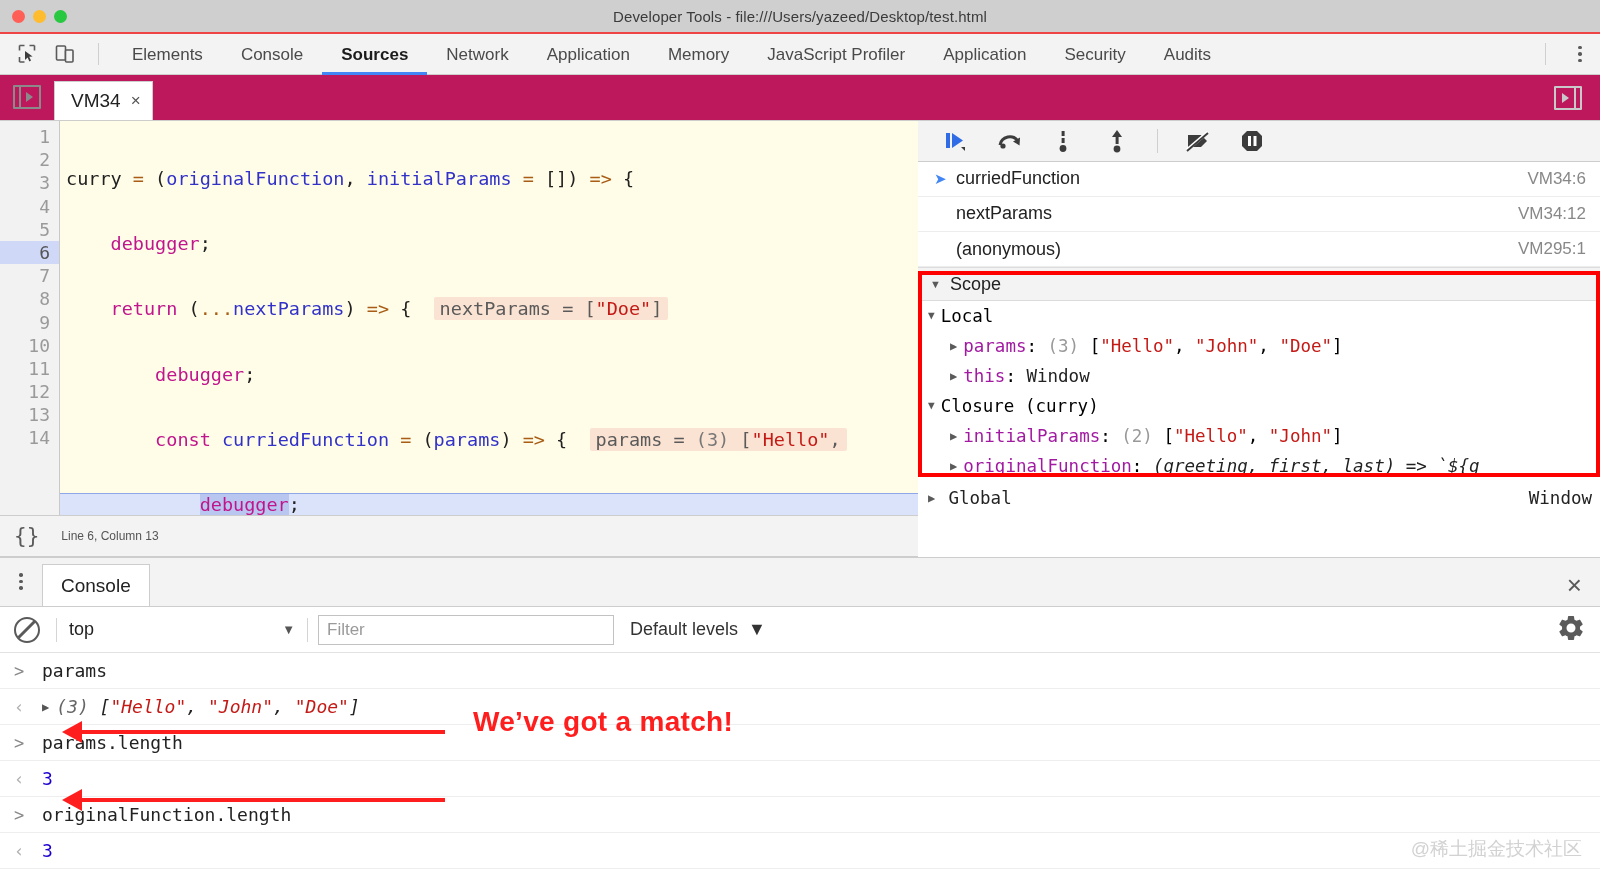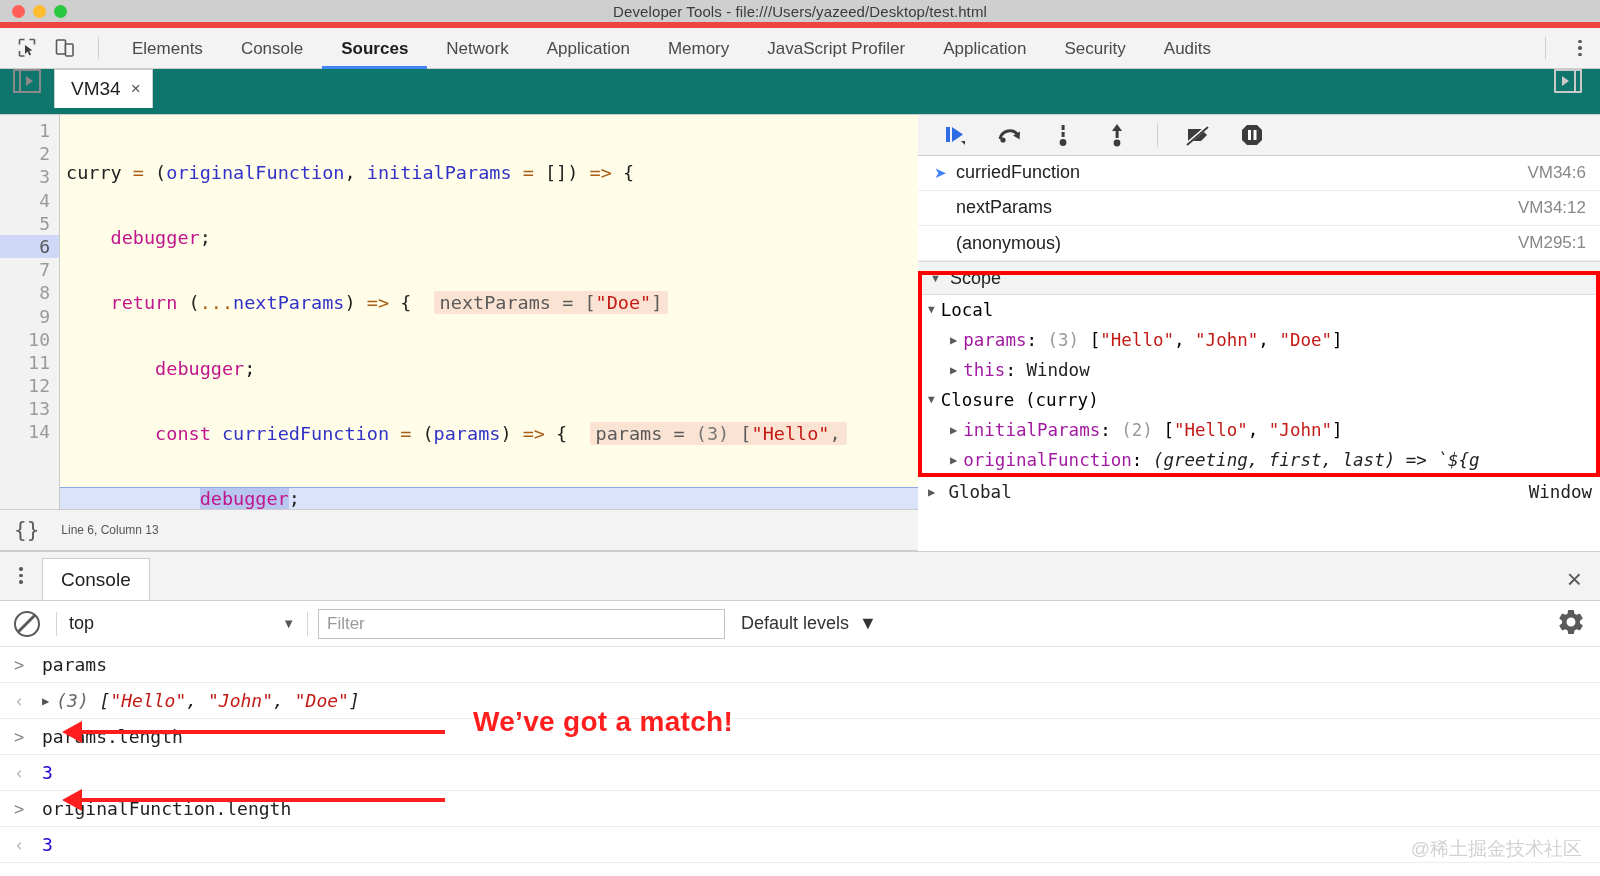--- a/index.html
+++ b/index.html
@@ -5,22 +5,22 @@
   * { box-sizing: border-box; margin: 0; padding: 0; }
   html, body {
     width: 1600px; height: 876px;
     font-family: "Liberation Sans", sans-serif;
     background: #fff; overflow: hidden;
   }
   .app { position: relative; width: 1600px; height: 876px; }
 
   
   .titlebar {
-    height: 28px; background: #cfcfcf;
-    border-bottom: 6px solid #ef4444;
+    height: 34px; background: #cfcfcf;
+    border-bottom: 2px solid #ef4444;
     display: flex; align-items: center; position: relative;
   }
   .traffic { display: flex; gap: 8px; padding-left: 12px; }
   .dot { width: 13px; height: 13px; border-radius: 50%; }
   .dot.red { background: #ff5f57; }
   .dot.yellow { background: #febc2e; }
   .dot.green { background: #28c840; }
   .win-title {
     position: absolute; left: 0; right: 0; text-align: center;
     font-size: 15px; color: #3b3b3b; letter-spacing: .1px;
@@ -48,23 +48,23 @@
   }
   .tabbar-right { margin-left: auto; display: flex; align-items: center; }
   .kebab {
     width: 40px; height: 30px; display: flex; flex-direction: column;
     align-items: center; justify-content: center; gap: 3px; cursor: pointer;
   }
   .kebab i { width: 3.5px; height: 3.5px; border-radius: 50%; background: #5a5a5a; display: block; }
 
   
   .srcbar {
-    height: 46px; background: #0f766e;
+    height: 46px; background: #be185d;
     border-bottom: 1px solid #cdcdcd;
-    display: flex; position: relative;
+    display: flex; align-items: flex-end; position: relative;
   }
   .panel-toggle {
     width: 28px; height: 24px; border: 2px solid #8a8a8a;
     margin: 0 13px 11px 13px; position: relative; border-radius: 1px; cursor: pointer;
   }
   .panel-toggle::before {
     content: ""; position: absolute; left: 4px; top: 0; bottom: 0;
     width: 2px; background: #8a8a8a;
   }
   .panel-toggle::after {
@@ -205,21 +205,21 @@
     content: ""; position: absolute; left: -1px; top: 9.5px; width: 23px;
     height: 2.5px; background: #5a5a5a; transform: rotate(-45deg);
   }
   .cbar-sep { width: 1px; height: 24px; background: #d5d5d5; }
   .ctx-select {
     display: flex; align-items: center; width: 250px; padding: 0 12px;
     font-size: 18px; color: #222; cursor: pointer;
   }
   .ctx-select .caret { margin-left: auto; color: #555; font-size: 13px; }
   .filter-input {
-    width: 407px; height: 30px; border: 1px solid #c2c2c2; background: #fff;
+    width: 296px; height: 30px; border: 1px solid #c2c2c2; background: #fff;
     margin-left: 10px; padding: 0 8px; font-size: 17px; color: #9a9a9a;
     display: flex; align-items: center; cursor: text;
   }
   .levels { margin-left: 16px; font-size: 18px; color: #333; cursor: pointer; }
   .gear { margin-left: auto; cursor: pointer; }
 
   
   .consolebody { position: relative; }
   .crow {
     display: flex; align-items: center; height: 36px;

